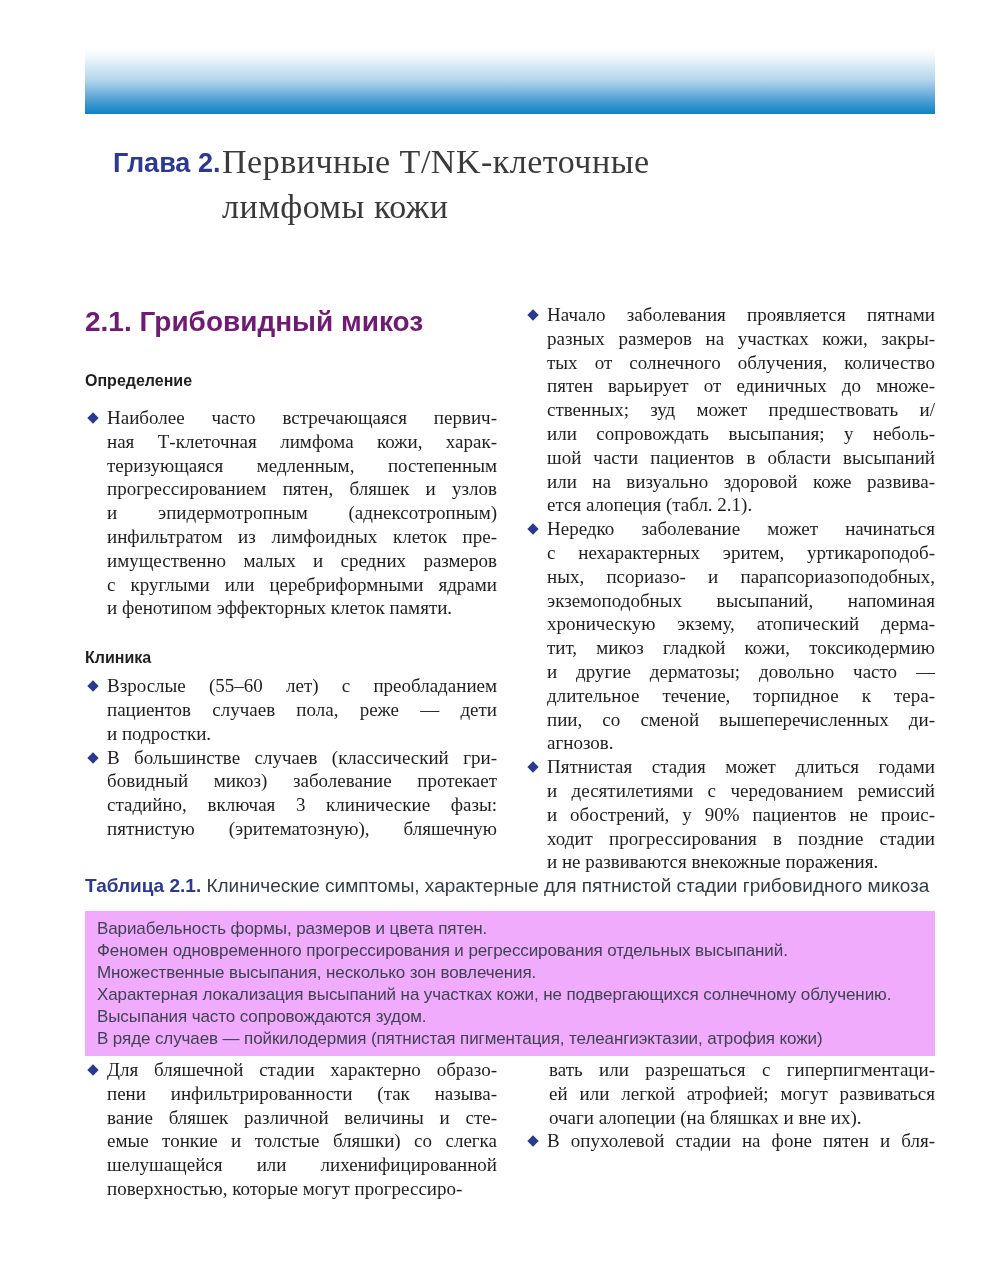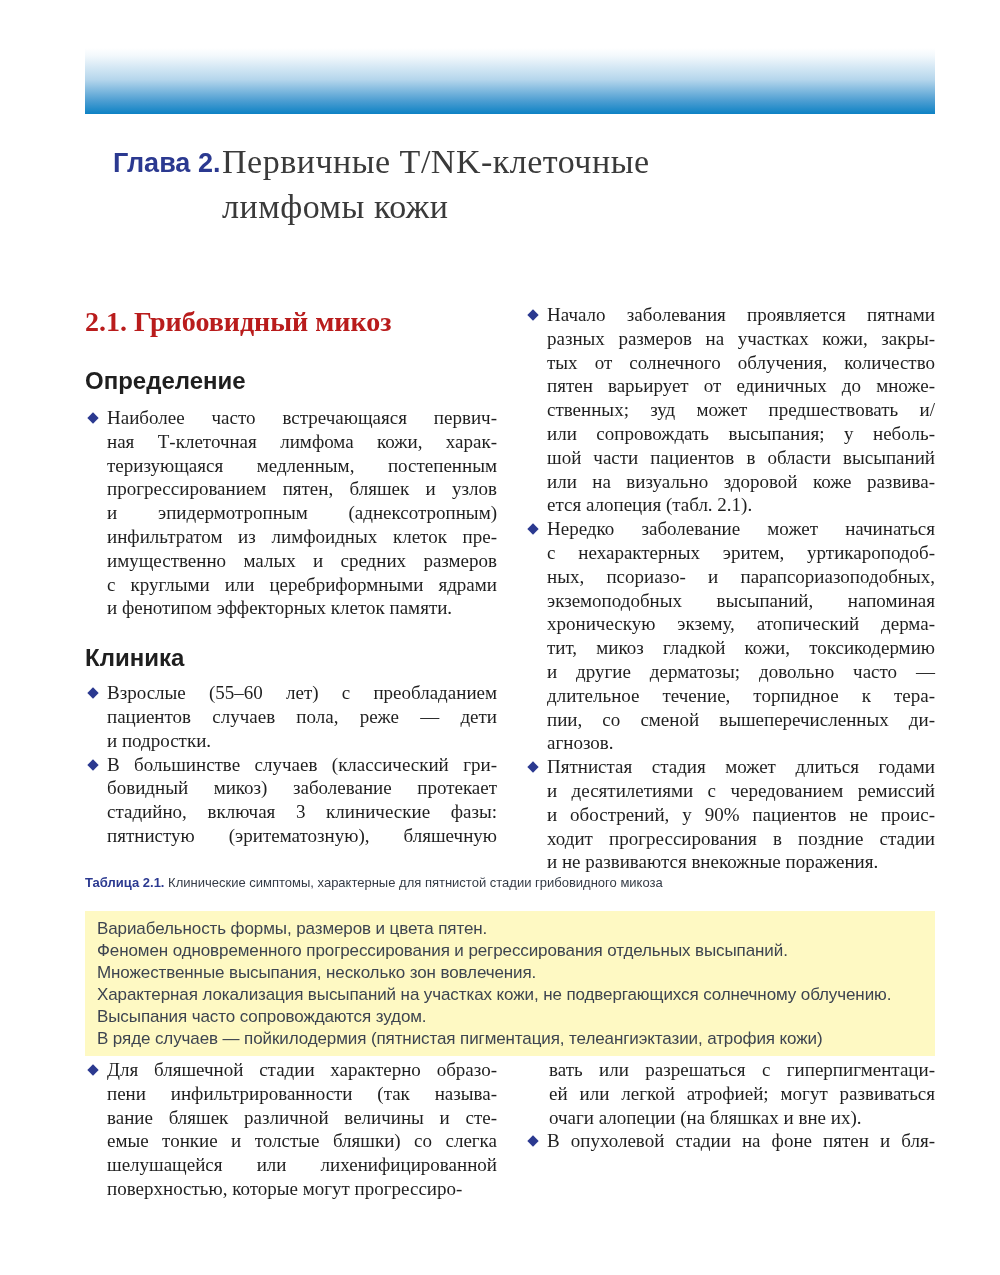--- a/index.html
+++ b/index.html
@@ -19,54 +19,54 @@
     font-family:"Liberation Sans",sans-serif;font-weight:bold;
     font-size:27px;color:#2b3990;white-space:nowrap;margin-left:20px;
   }
   .chapter-title{
     margin-left:137px;font-family:"Liberation Sans",sans-serif;
     font-size:34px;line-height:45px;color:#3a3a3a;letter-spacing:.5px;
   }
   
   .section-title{
     position:absolute;left:85px;top:306px;
-    font-family:Liberation Serif, serif;font-weight:bold;
-    font-size:28px;color:#b91c1c;
+    font-family:Liberation Sans, sans-serif;font-weight:bold;
+    font-size:28px;color:#701a75;
   }
   .subhead{
     font-family:"Liberation Sans",sans-serif;font-weight:bold;
-    font-size:24px;line-height:30px;color:#1f1f1f;margin:0 0 10px 0;
-  }
-  .subhead.second{margin-top:23px;margin-bottom:8px;}
+    font-size:16px;line-height:30px;color:#1f1f1f;margin:0 0 10px 0;
+  }
+  .subhead.second{margin-top:23px;margin-bottom:1px;}
   
   .col{position:absolute;font-size:19px;line-height:23.8px;}
   .col-left{left:85px;top:366px;width:412px;}
   .col-right{left:525px;top:303px;width:410px;}
   .col-bottom-left{left:85px;top:1058px;width:412px;}
   .col-bottom-right{left:525px;top:1058px;width:410px;}
   
   .bullet{position:relative;}
   .diamond{
     position:absolute;left:4px;top:8px;width:8px;height:8px;
     background:#2b3990;transform:rotate(45deg);
   }
   .btext{margin-left:22px;}
   .indented{margin-left:24px;}
   .line{text-align:justify;text-align-last:justify;font-family:Liberation Serif, serif;}
   .line.last{text-align-last:left;}
   .plain .line,.plain .line.last{text-align:left;text-align-last:left;}
   
   .table-caption{
     position:absolute;left:85px;top:875px;width:850px;
-    font-family:"Liberation Sans",sans-serif;font-size:13px;color:#343b46;
+    font-family:"Liberation Sans",sans-serif;font-size:19px;color:#343b46;
   }
   .table-caption .cap-label{font-weight:bold;color:#2b3990;}
   .table-box{
     position:absolute;left:85px;top:911px;width:850px;box-sizing:border-box;
-    background:#fef9c3;padding:7px 12px 6px 12px;
+    background:#f0abfc;padding:7px 12px 6px 12px;
     font-family:"Liberation Sans",sans-serif;font-size:17px;line-height:22px;
     color:#3d4450;letter-spacing:-0.1px;
   }
 </style>
 </head>
 <body>
 
 <div class="header-bar"></div>
 
 <div class="chapter">

